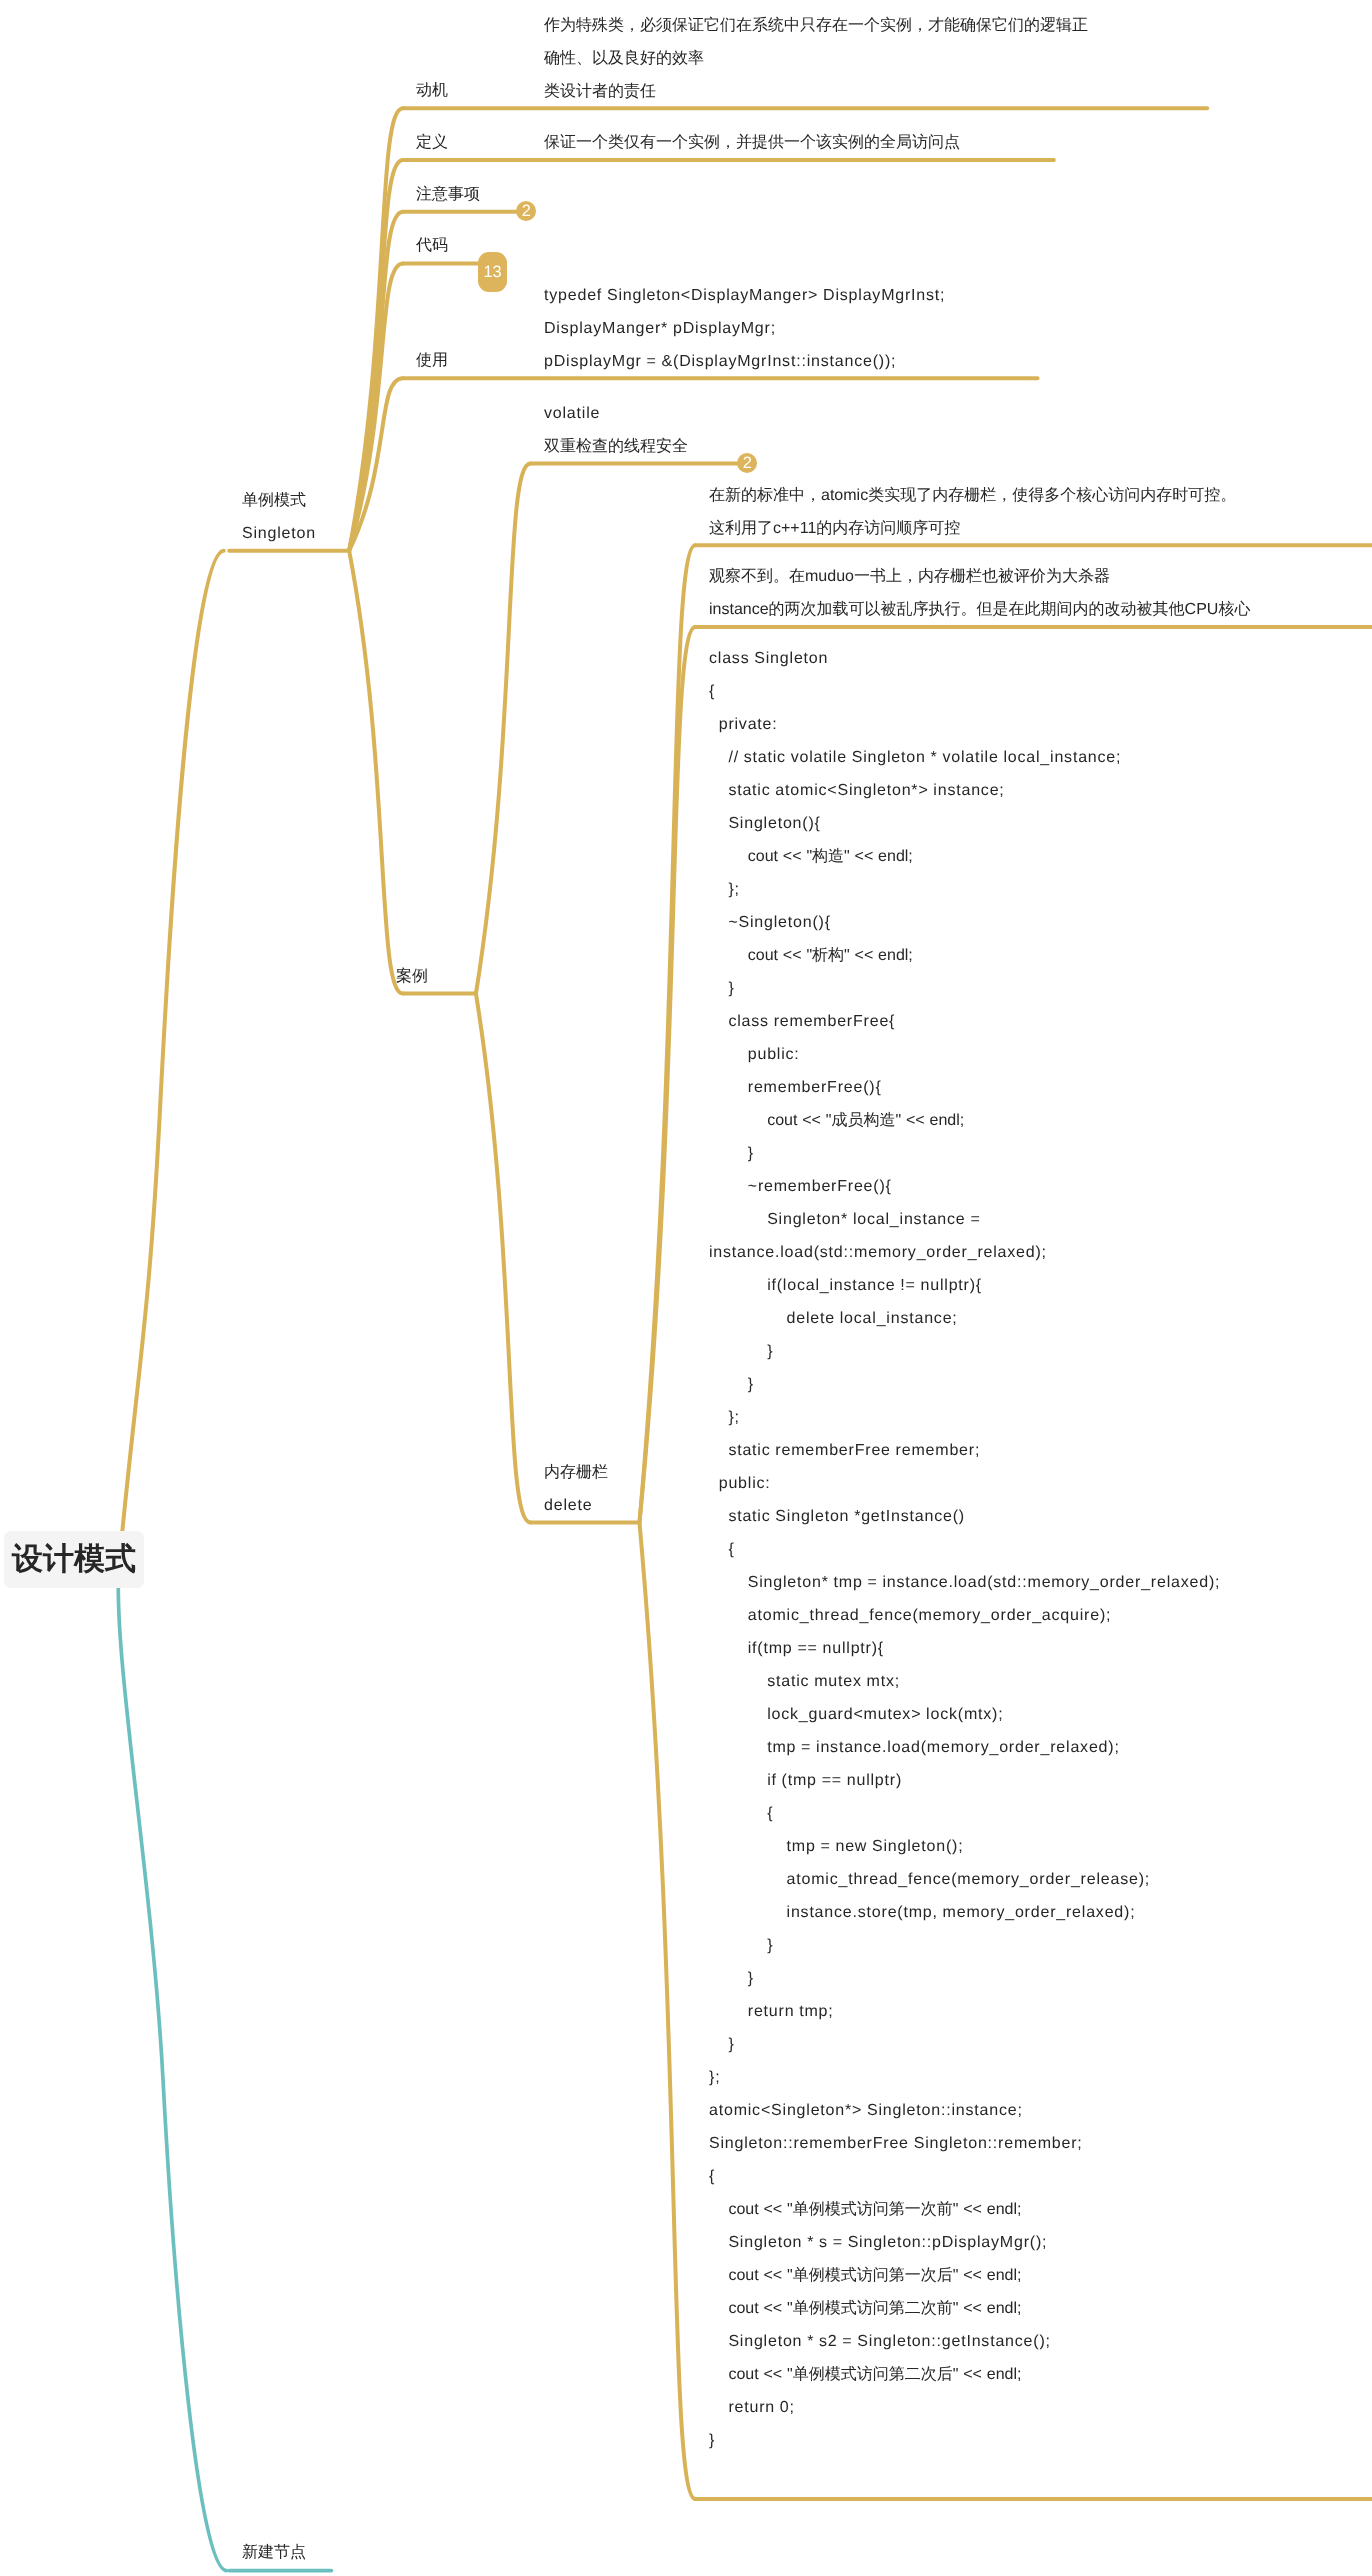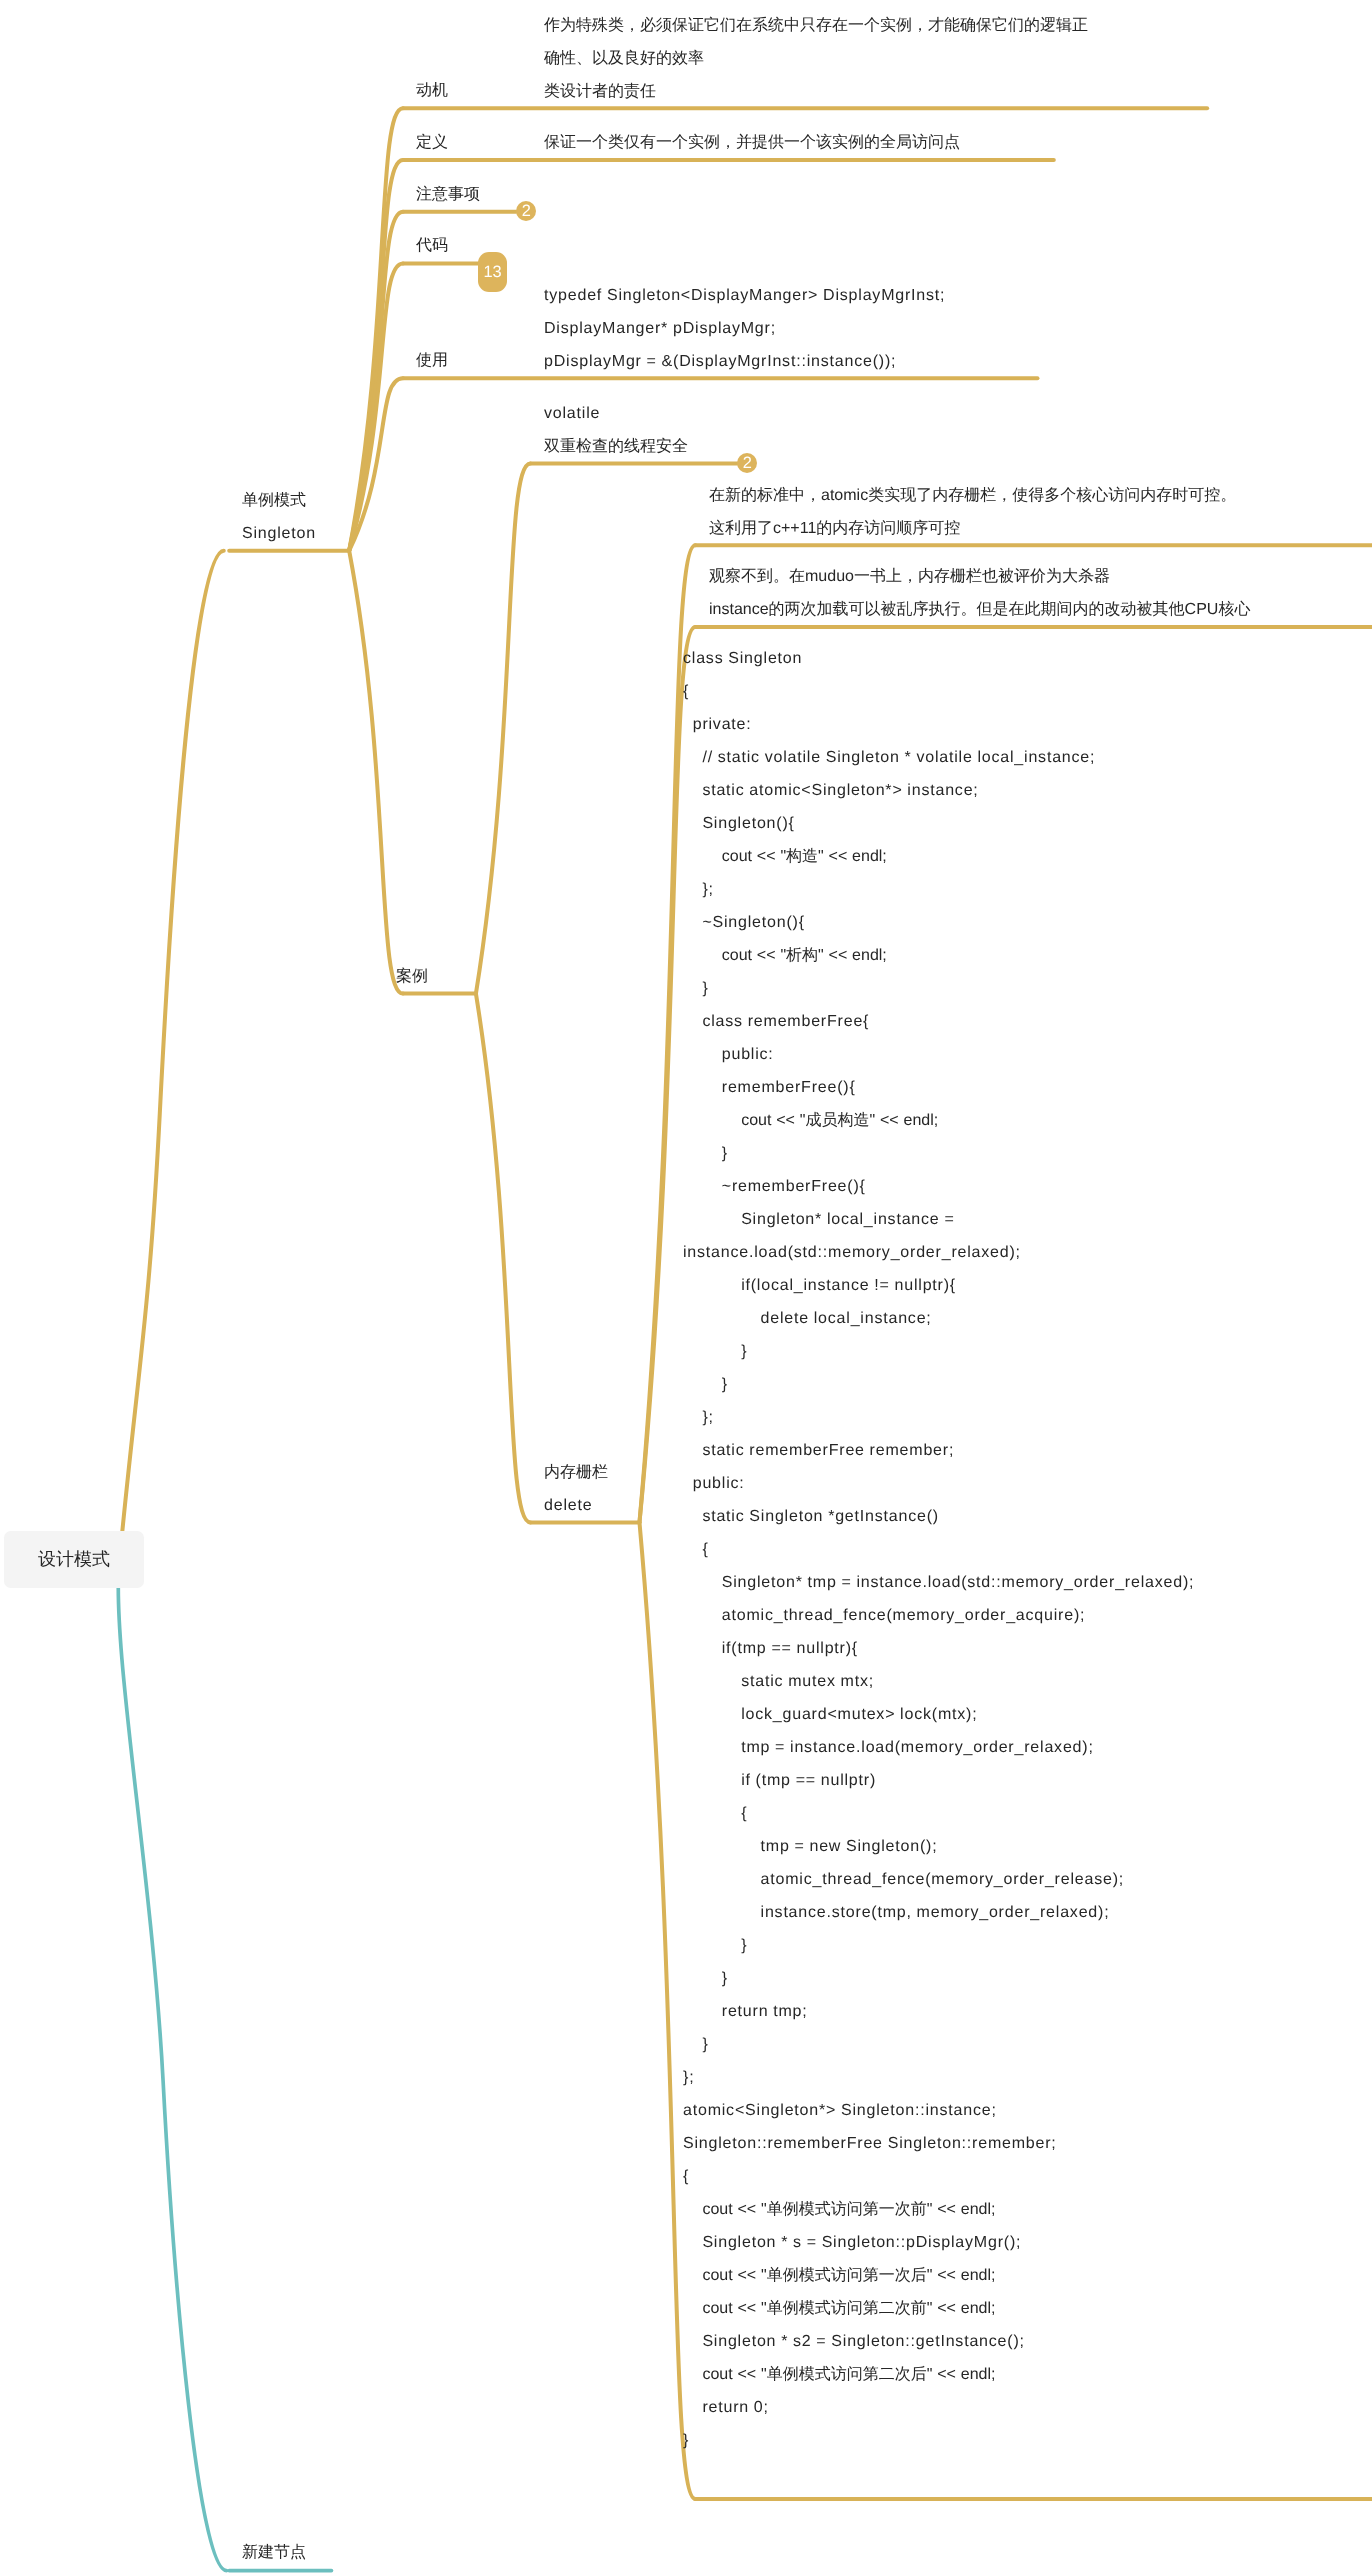--- a/index.html
+++ b/index.html
@@ -8,21 +8,21 @@
   svg.lines{position:absolute;left:0;top:0;width:1373px;height:2576px;}
   svg.lines path{fill:none;stroke-width:5.9;stroke-linecap:round;stroke-linejoin:round;}
   svg.lines path.p{stroke:#D8B257;}
   svg.lines path.s{stroke:#6CBFBF;stroke-width:5.4;}
   .node{position:absolute;color:#262626;font-size:16px;line-height:33px;transform:translateZ(0);}
   .node .ln{white-space:pre;}
   .node .ln{word-spacing:0.4px;}
   .node .ln.lat{letter-spacing:0.8px;word-spacing:-0.4px;}
   #root-node{position:absolute;left:4.1px;top:1531px;width:140px;height:57px;border-radius:6.8px;
              background:#F4F4F4;display:flex;align-items:center;justify-content:center;}
-  #root-node span{font-size:18px;color:#262626;transform:translateZ(0);}
+  #root-node span{font-size:31px;color:#262626;transform:translateZ(0);font-weight:bold;}
   .badge{position:absolute;background:#DDB45C;display:flex;align-items:center;justify-content:center;}
   .badge span{color:#fff;font-size:16.4px;line-height:1;transform:translateZ(0);}
 </style>
 </head>
 <body>
 
 <div id="canvas">
 <svg class="lines" viewBox="0 0 2014 3780">
   <path d="M175 2289C201 2016.6 218.7 1934 234.1 1634C249.4 1334 282.2 808 328 808" class="p"></path>
   <path d="M175 2289C161.8 2411.6 223.1 2752.7 238.9 3052.7C254.8 3352.7 290.8 3772 332 3772" class="s"></path>
@@ -99,21 +99,21 @@
   <div class="ln lat">delete</div>
 </div>
 <div class="node " style="left:709px;top:479px">
   <div class="ln">在新的标准中，atomic类实现了内存栅栏，使得多个核心访问内存时可控。</div>
   <div class="ln">这利用了c++11的内存访问顺序可控</div>
 </div>
 <div class="node " style="left:709px;top:560px">
   <div class="ln">观察不到。在muduo一书上，内存栅栏也被评价为大杀器</div>
   <div class="ln">instance的两次加载可以被乱序执行。但是在此期间内的改动被其他CPU核心</div>
 </div>
-<div class="node code" style="left:683px;top:642px">
+<div class="node code" style="left:709px;top:642px">
   <div class="ln lat">class Singleton</div>
   <div class="ln lat">{</div>
   <div class="ln lat">  private:</div>
   <div class="ln lat">    // static volatile Singleton * volatile local_instance;</div>
   <div class="ln lat">    static atomic&lt;Singleton*&gt; instance;</div>
   <div class="ln lat">    Singleton(){</div>
   <div class="ln">        cout &lt;&lt; "构造" &lt;&lt; endl;</div>
   <div class="ln lat">    };</div>
   <div class="ln lat">    ~Singleton(){</div>
   <div class="ln">        cout &lt;&lt; "析构" &lt;&lt; endl;</div>

